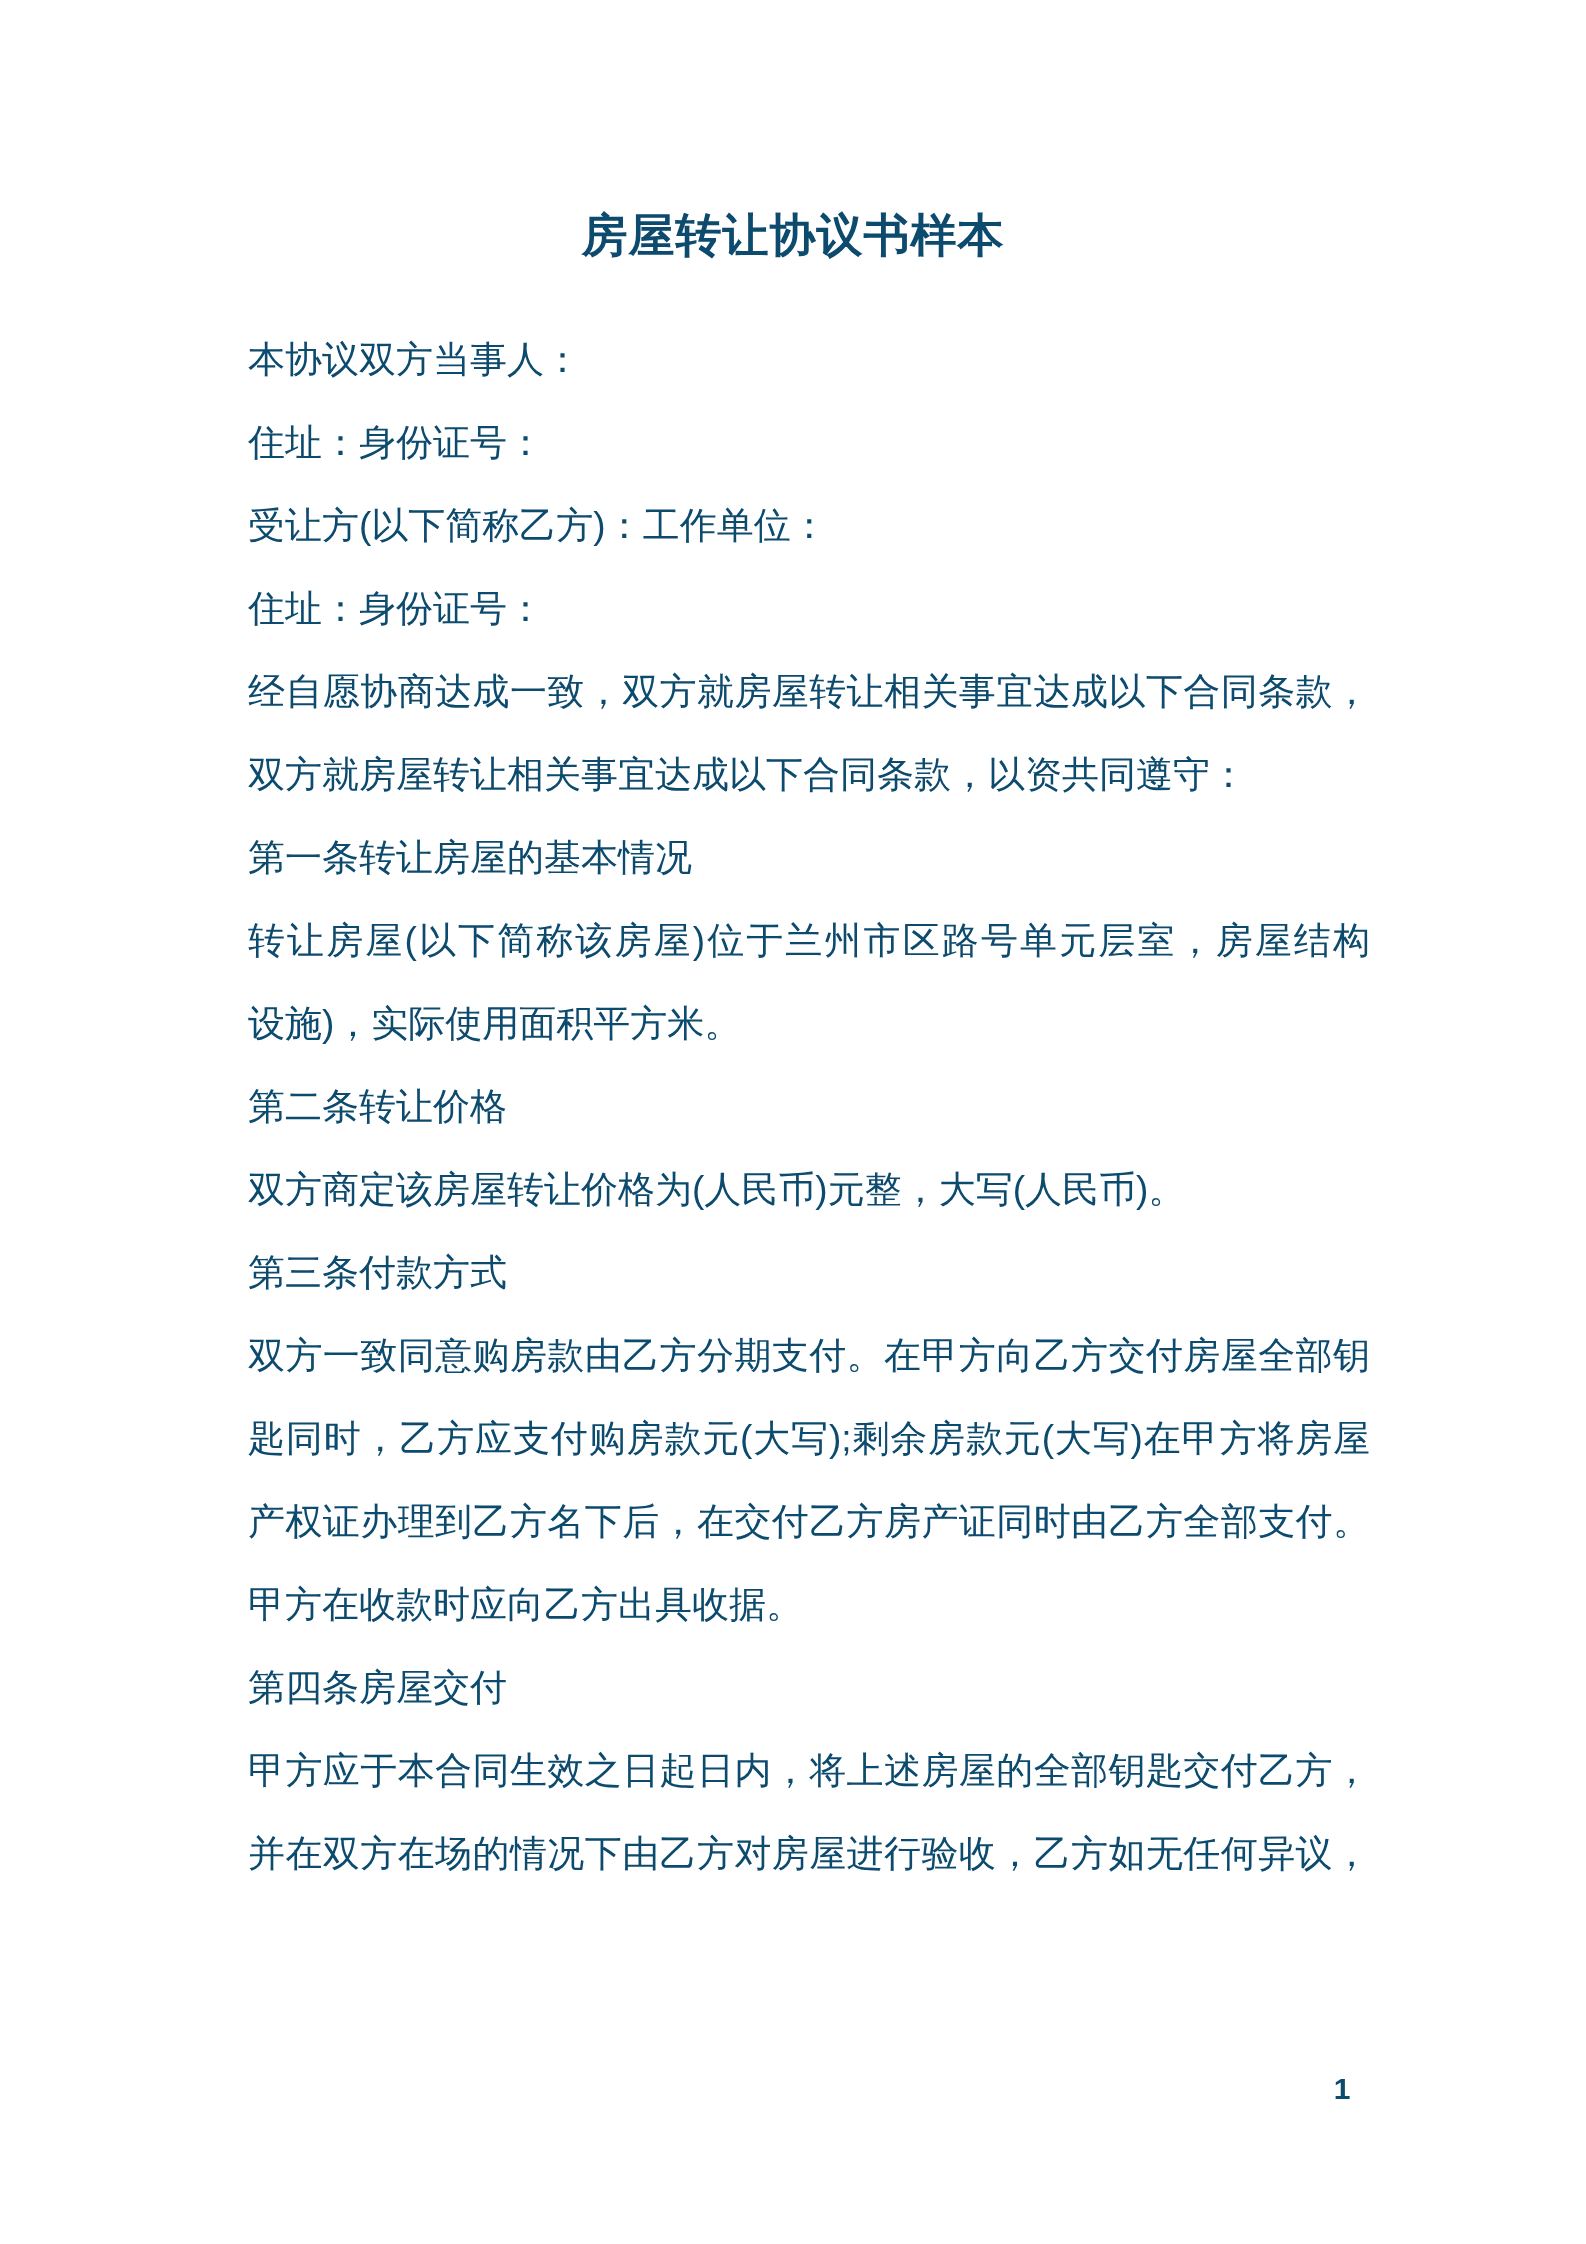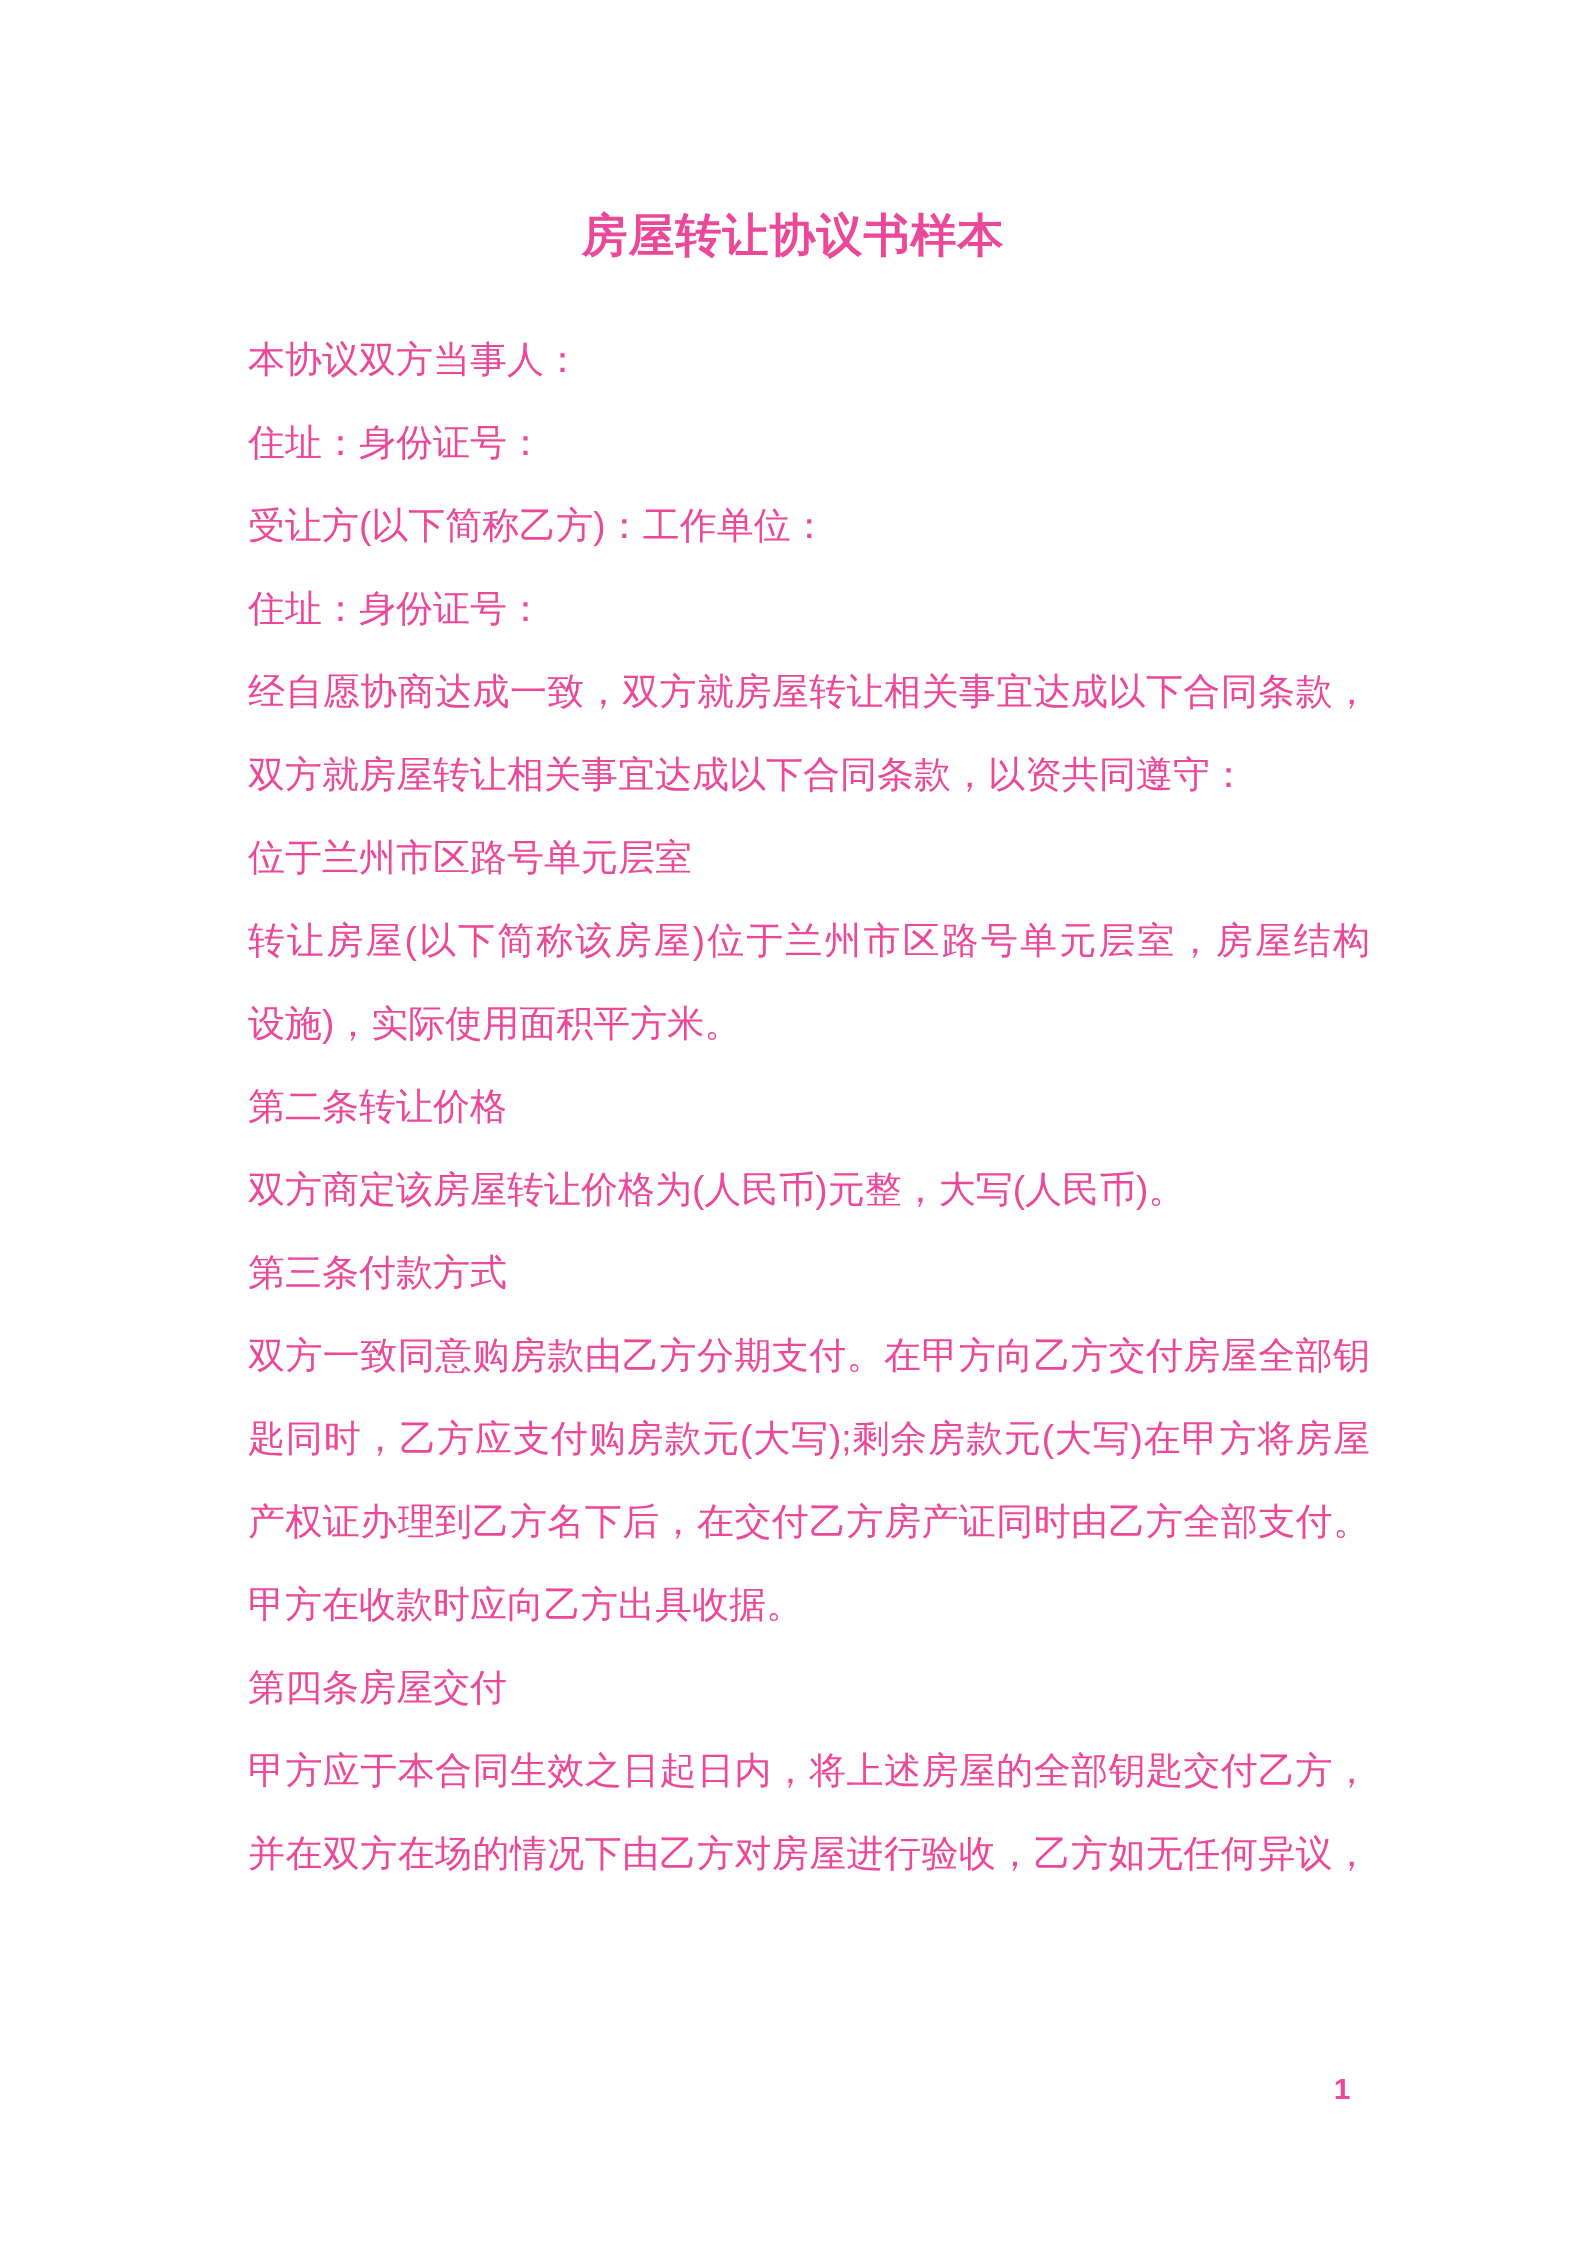--- a/index.html
+++ b/index.html
@@ -7,21 +7,21 @@
     padding: 0;
     background: #ffffff;
   }
   .page {
     position: relative;
     width: 1586px;
     height: 2244px;
     background: #ffffff;
     overflow: hidden;
     font-family: "Liberation Sans", sans-serif;
-    color: #ec4899;
+    color: #0c4a6e;
   }
   .doc-title {
     position: absolute;
     top: 205px;
     left: 0;
     width: 100%;
     text-align: center;
     font-size: 46px;
     line-height: 60px;
     font-weight: 700;
@@ -63,21 +63,21 @@
 <div class="page">
   <div class="doc-title">房屋转让协议书样本</div>
 
   <div class="doc-body">
       <div class="doc-line">本协议双方当事人：</div>
       <div class="doc-line">住址：身份证号：</div>
       <div class="doc-line">受让方(以下简称乙方)：工作单位：</div>
       <div class="doc-line">住址：身份证号：</div>
       <div class="doc-line fill">经自愿协商达成一致，双方就房屋转让相关事宜达成以下合同条款，</div>
       <div class="doc-line">双方就房屋转让相关事宜达成以下合同条款，以资共同遵守：</div>
-      <div class="doc-line">位于兰州市区路号单元层室</div>
+      <div class="doc-line">第一条转让房屋的基本情况</div>
       <div class="doc-line fill">转让房屋(以下简称该房屋)位于兰州市区路号单元层室，房屋结构为，</div>
       <div class="doc-line">设施)，实际使用面积平方米。</div>
       <div class="doc-line">第二条转让价格</div>
       <div class="doc-line">双方商定该房屋转让价格为(人民币)元整，大写(人民币)。</div>
       <div class="doc-line">第三条付款方式</div>
       <div class="doc-line fill">双方一致同意购房款由乙方分期支付。在甲方向乙方交付房屋全部钥</div>
       <div class="doc-line fill">匙同时，乙方应支付购房款元(大写);剩余房款元(大写)在甲方将房屋</div>
       <div class="doc-line fill">产权证办理到乙方名下后，在交付乙方房产证同时由乙方全部支付。</div>
       <div class="doc-line">甲方在收款时应向乙方出具收据。</div>
       <div class="doc-line">第四条房屋交付</div>

